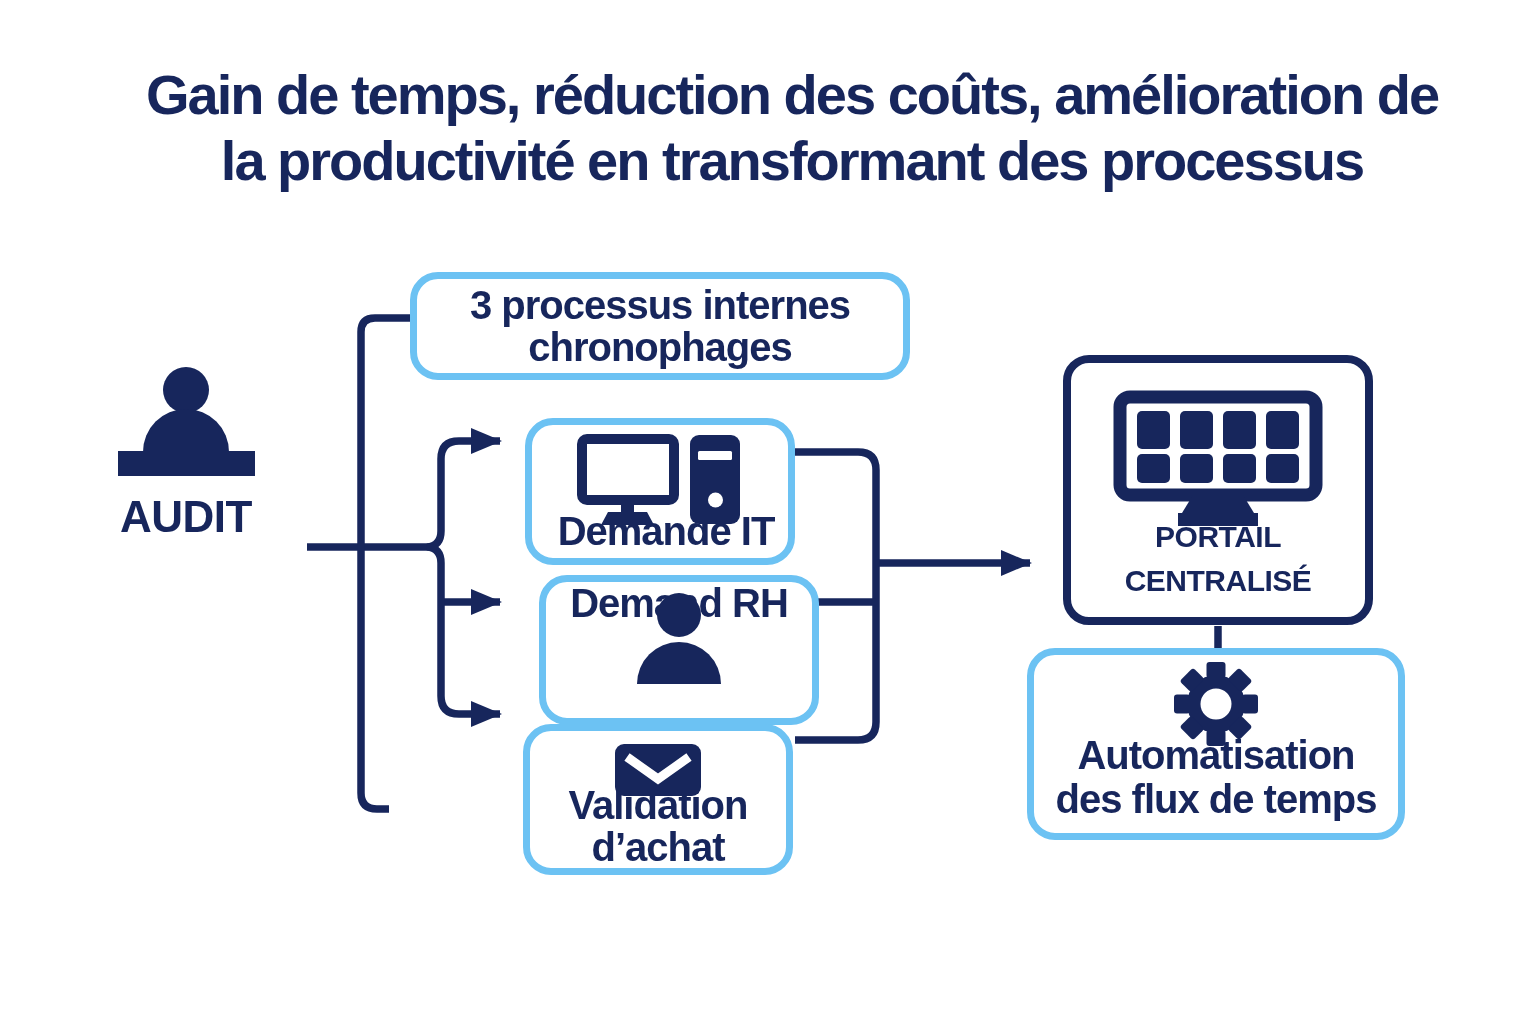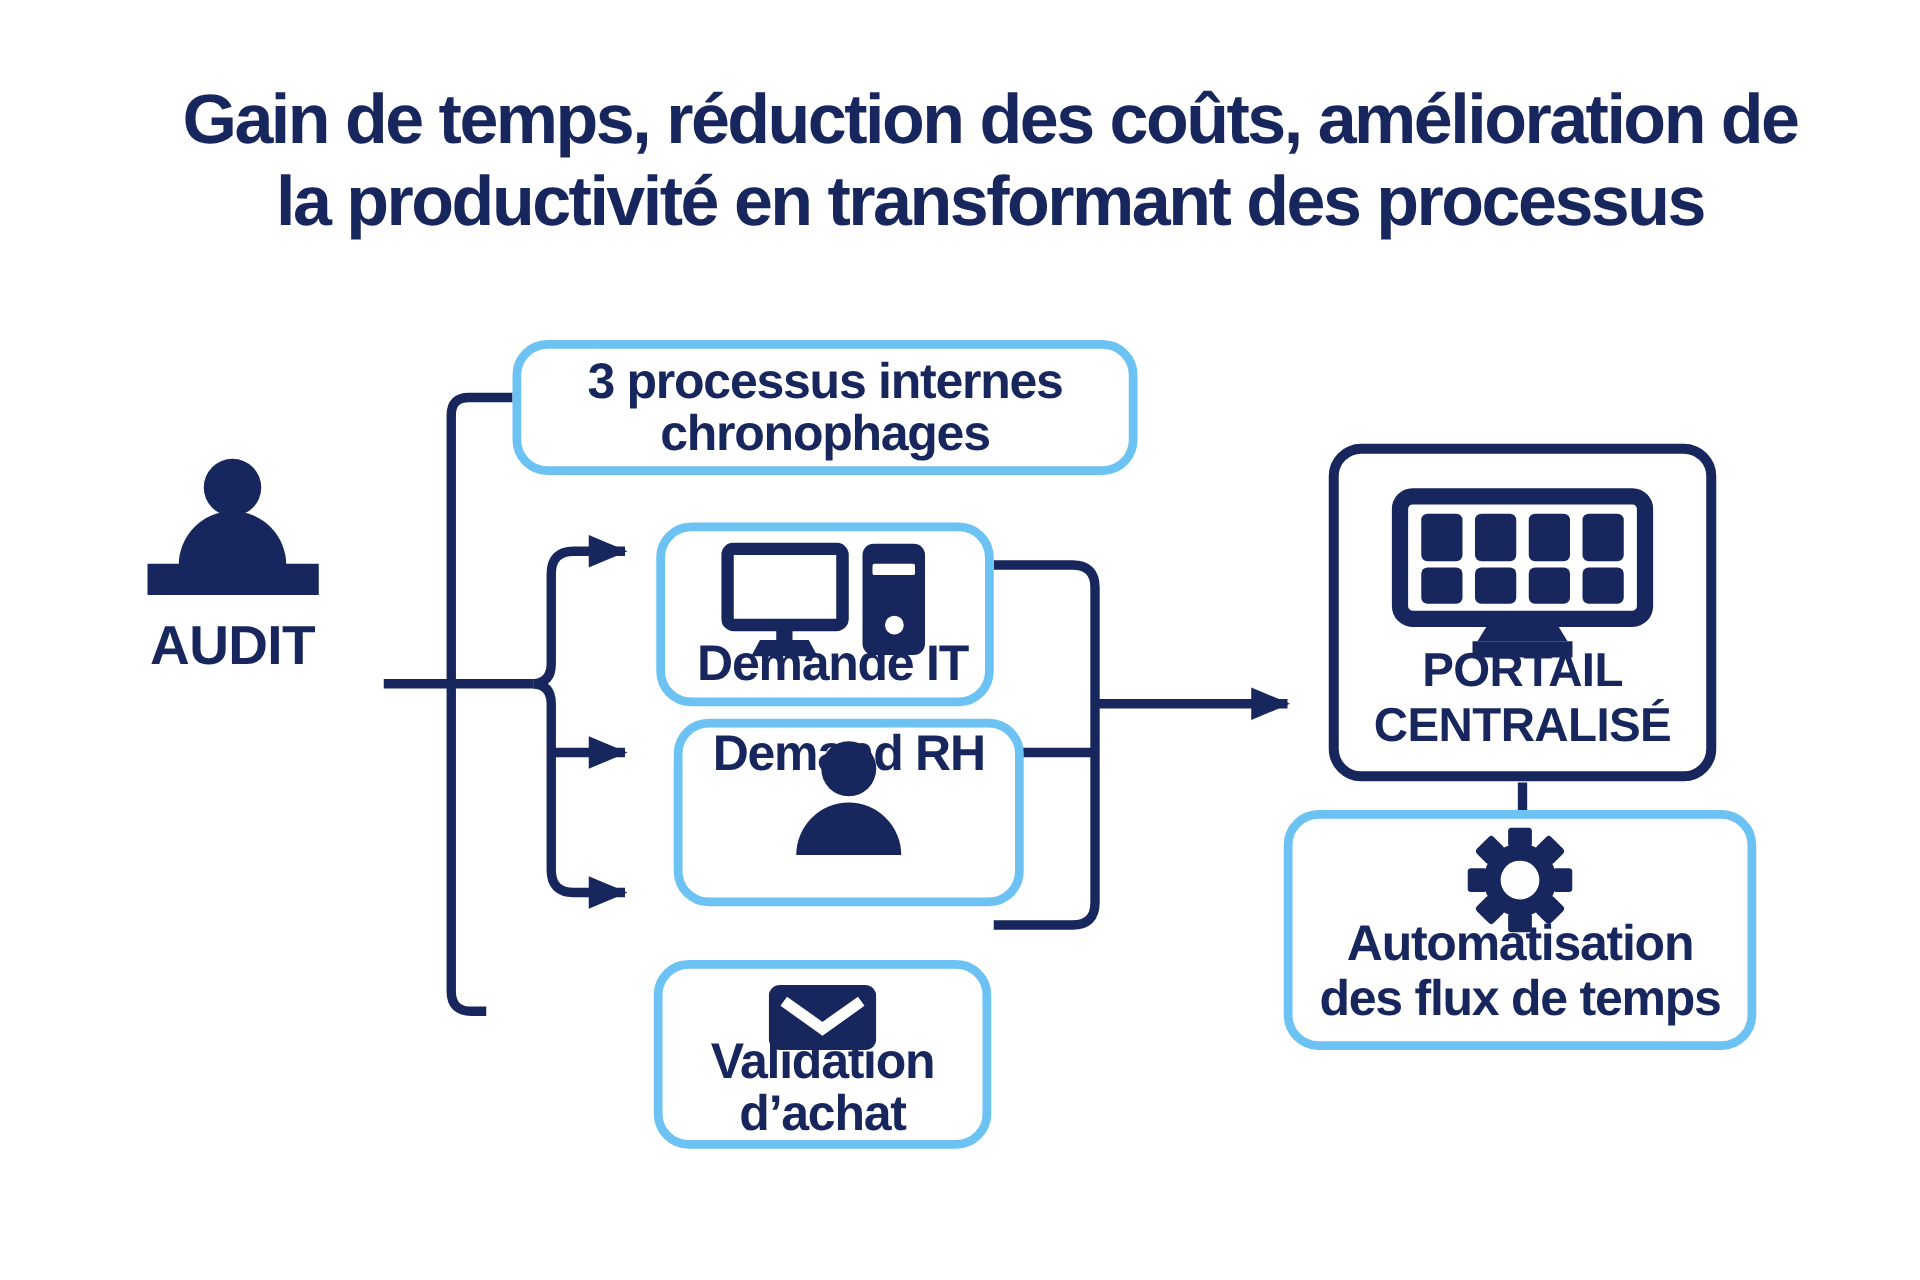--- a/index.html
+++ b/index.html
@@ -47,25 +47,25 @@
   .audit-label{
     position:absolute;left:96px;top:492px;width:180px;text-align:center;
     font-weight:700;font-size:44px;letter-spacing:-0.5px;color:var(--navy);z-index:1;
   }
   
   .box-summary{left:410px;top:272px;width:500px;height:108px;padding:0 0;}
   .box-it{left:525px;top:418px;width:270px;height:147px;justify-content:flex-end;padding-bottom:6px;padding-left:12px;}
   .box-it .icon{position:absolute;top:9px;left:50%;transform:translateX(-50%);}
   .box-rh{left:539px;top:575px;width:280px;height:150px;justify-content:flex-start;padding-bottom:8px;}
   .box-rh .icon{position:absolute;top:10px;left:50%;transform:translateX(-50%);}
-  .box-val{left:523px;top:768px;width:270px;height:151px;justify-content:flex-end;padding-bottom:0;}
+  .box-val{left:523px;top:724px;width:270px;height:151px;justify-content:flex-end;padding-bottom:0;}
   .box-val .icon{position:absolute;top:13px;left:50%;transform:translateX(-50%);}
   .box-portal{left:1063px;top:355px;width:310px;height:270px;justify-content:flex-end;padding-bottom:14px;}
   .box-portal .icon{position:absolute;top:26px;left:50%;transform:translateX(-50%);}
-  .box-portal .box-label{font-size:38px;line-height:44px;}
+  .box-portal .box-label{font-size:30px;line-height:44px;}
   .box-auto{left:1027px;top:648px;width:378px;height:192px;justify-content:flex-end;padding-bottom:12px;}
   .box-auto .icon{position:absolute;top:7px;left:50%;transform:translateX(-50%);}
   .box-auto .box-label{font-size:40px;line-height:44px;}
 </style>
 </head>
 <body>
 
 <div class="canvas">
 
   <div class="title">

